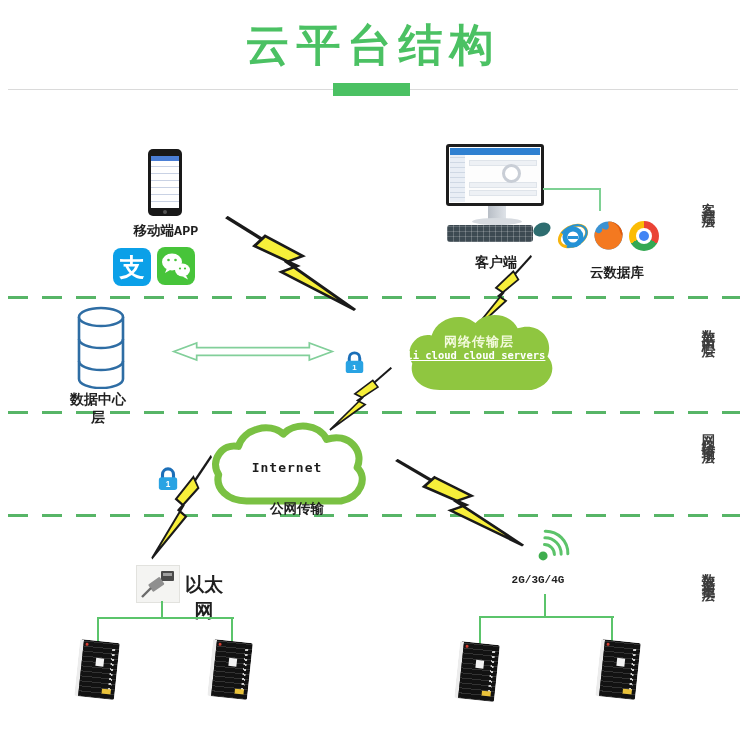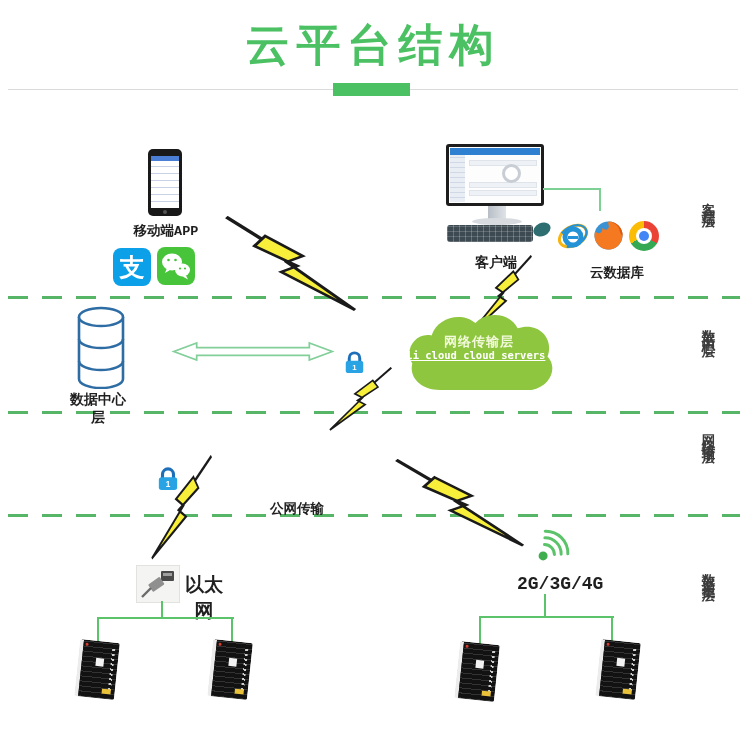--- a/index.html
+++ b/index.html
@@ -215,20 +215,26 @@
     <line x1="1" y1="1" x2="32" y2="27" stroke="#1a1a1a" stroke-width="3"></line>
     <polygon points="30,20 58,40 46,46 97,94 42,56 54,50 22,30" fill="#f7ef3a" stroke="#1a1a1a" stroke-width="2.5"></polygon>
   </svg>
 
   <svg class="abs" style="top:466px;left:157px;" width="22" height="26" viewBox="0 0 24 28">
     <path d="M6,13 V9 a6,6 0 0 1 12,0 v4" fill="none" stroke="#1c6fb8" stroke-width="3.4"></path>
     <rect x="2" y="12" width="20" height="14" rx="3" fill="#29a3e3"></rect>
     <text x="12" y="23" text-anchor="middle" font-size="9" font-weight="bold" fill="#fff">1</text>
   </svg>
 
+  <div class="abs cloud-inet">
+    <svg width="162" height="88" viewBox="0 0 180 100" preserveAspectRatio="none">
+      <path d="M45,92 C24,92 10,78 14,62 C4,46 18,26 36,30 C42,10 70,2 86,16 C98,2 126,4 134,22 C158,14 176,34 168,54 C180,66 172,88 150,92 Z" fill="#fff" stroke="#7ac143" stroke-width="8" stroke-linejoin="round"></path>
+    </svg>
+    <div class="cloud-inet-label">Internet</div>
+  </div>
   <div class="abs lbl" style="top:500px;left:260px;width:74px;font-size:13.5px;text-align:center;">公网传输</div>
 
   <svg class="abs" style="top:459px;left:395px;" width="132" height="92" viewBox="0 0 100 100" preserveAspectRatio="none">
     <line x1="1" y1="1" x2="32" y2="27" stroke="#1a1a1a" stroke-width="3"></line>
     <polygon points="30,20 58,40 46,46 97,94 42,56 54,50 22,30" fill="#f7ef3a" stroke="#1a1a1a" stroke-width="2.5"></polygon>
   </svg>
 
   <svg class="abs" style="top:455px;left:150px;transform:scaleX(-1);" width="62" height="110" viewBox="0 0 100 100" preserveAspectRatio="none">
     <line x1="1" y1="1" x2="32" y2="27" stroke="#1a1a1a" stroke-width="3"></line>
     <polygon points="30,20 58,40 46,46 97,94 42,56 54,50 22,30" fill="#f7ef3a" stroke="#1a1a1a" stroke-width="2.5"></polygon>
@@ -243,21 +249,21 @@
     </svg>
   </div>
   <div class="abs lbl" style="top:572px;left:180px;width:48px;font-size:19px;">以太网</div>
 
   <svg class="abs wifi" width="52" height="48" viewBox="0 0 48 48">
     <circle cx="24" cy="38" r="4.5" fill="#3fae4e"></circle>
     <path d="M17,29 a10,10 0 0 1 14,0" fill="none" stroke="#5cc36a" stroke-width="3" stroke-linecap="round"></path>
     <path d="M12.5,24 a16,16 0 0 1 23,0" fill="none" stroke="#5cc36a" stroke-width="3" stroke-linecap="round"></path>
     <path d="M8,19 a22,22 0 0 1 32,0" fill="none" stroke="#5cc36a" stroke-width="3" stroke-linecap="round"></path>
   </svg>
-  <div class="abs lbl" style="top:574px;left:517px;width:74px;font-size:18px;">2G/3G/4G</div>
+  <div class="abs lbl" style="top:574px;left:501px;width:74px;font-size:11px;">2G/3G/4G</div>
 
   <div class="abs tree" style="top:601px;left:161px;width:2px;height:17px;"></div>
   <div class="abs tree" style="top:617px;left:97px;width:137px;height:2px;"></div>
   <div class="abs tree" style="top:617px;left:97px;width:2px;height:27px;"></div>
   <div class="abs tree" style="top:617px;left:231px;width:2px;height:27px;"></div>
 
   <div class="abs tree" style="top:594px;left:544px;width:2px;height:23px;"></div>
   <div class="abs tree" style="top:616px;left:479px;width:135px;height:2px;"></div>
   <div class="abs tree" style="top:616px;left:479px;width:2px;height:29px;"></div>
   <div class="abs tree" style="top:616px;left:611px;width:2px;height:29px;"></div>

